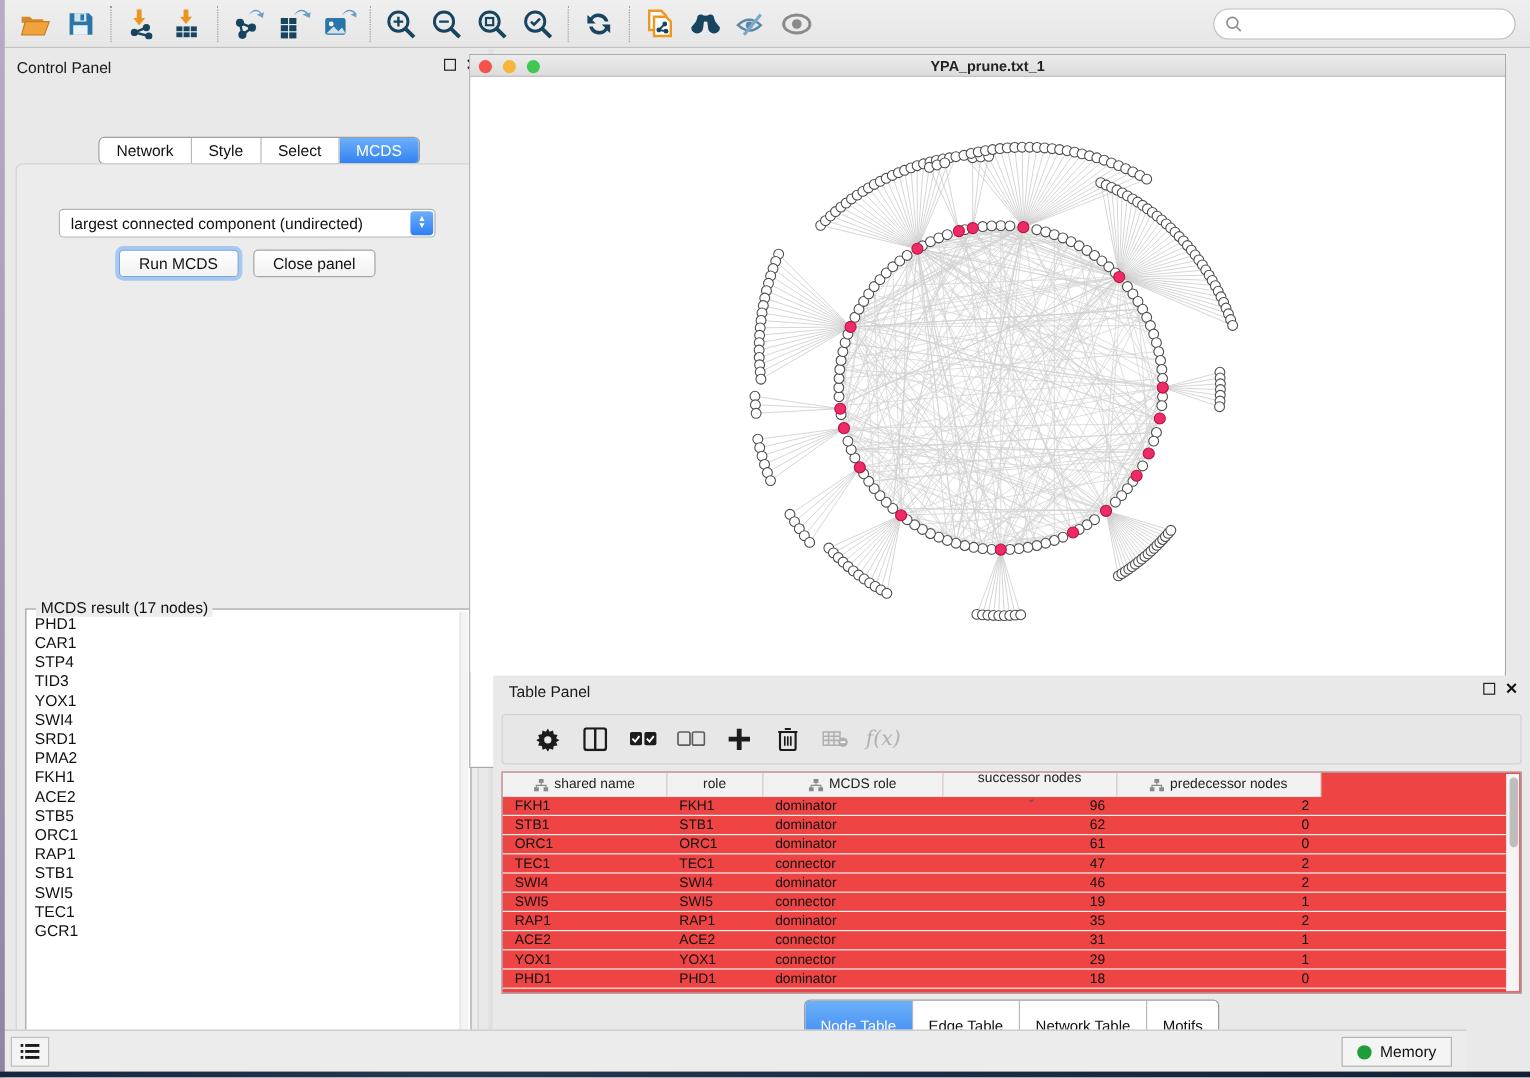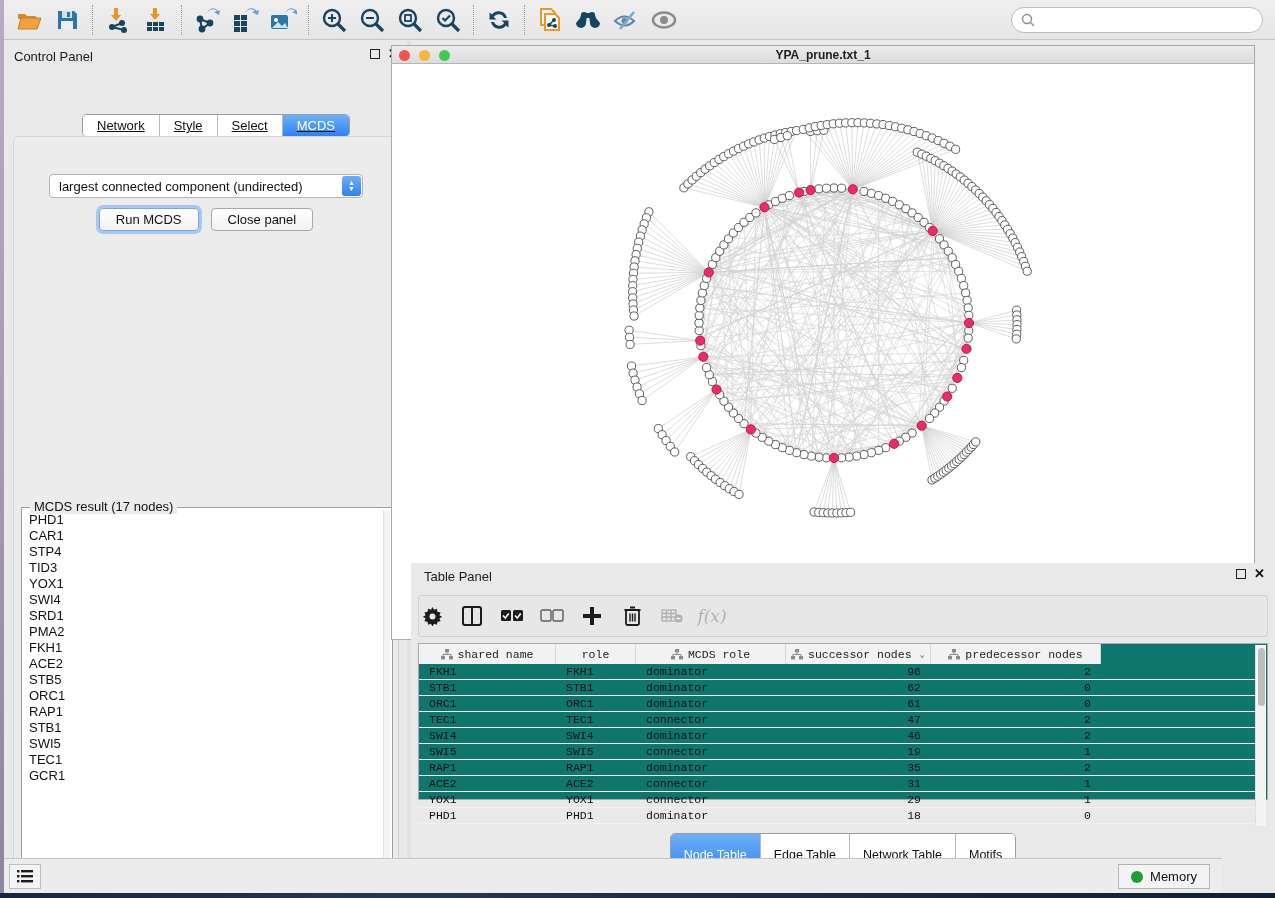--- a/index.html
+++ b/index.html
@@ -17,21 +17,21 @@
   .searchbox { position:absolute; right:12px; top:7px; width:252px; height:26px; background:#fff; border:1px solid #bdbdbd; border-radius:13px; display:flex; align-items:center; padding-left:9px; color:#909090; }
   .searchbox svg { margin-right:6px; }
 
   
   .cpanel { position:absolute; left:4px; top:41px; width:403px; height:817px; background:#e9e9e9; }
   .panel-title { position:absolute; left:10px; top:8px; font-size:13px; color:#1a1a1a; }
   .win-btns { position:absolute; right:8px; top:8px; display:flex; gap:8px; align-items:center; }
   .float-ic { width:10px; height:10px; border:1.5px solid #222; display:inline-block; }
   .close-ic { font-size:13px; font-weight:bold; color:#111; line-height:10px; }
 
-  .seg { display:flex; border:1px solid #9d9d9d; border-radius:5px; overflow:hidden; background:#fff;text-decoration:underline; }
+  .seg { display:flex; border:1px solid #9d9d9d; border-radius:5px; overflow:hidden; background:#fff; }
   .seg .segbtn { padding:3px 14px; font-size:13px; background:#fff; border-left:1px solid #b9b9b9; color:#111; white-space:nowrap; }
   .seg .segbtn:first-child { border-left:none; }
   .seg .segbtn.active { background:linear-gradient(#6db0f8,#3181f2); color:#fff; }
   .cp-tabs { position:absolute; left:78px; top:73px; }
 
   .cp-card { position:absolute; left:9px; top:95px; width:386px; height:752px; background:#ececec; border:1px solid #d4d4d4; border-radius:6px; }
   .opt-label { position:absolute; left:0; top:18px; width:100%; text-align:center; font-size:13px; }
   .dropdown { position:absolute; left:35px; top:37px; width:314px; height:24px; background:#fff; border:1px solid #b5b5b5; border-radius:4px; display:flex; align-items:center; padding-left:9px; font-size:13px; }
   .dd-stepper { position:absolute; right:1px; top:1px; width:19px; height:20px; background:linear-gradient(#6db0f8,#2f80f2); border-radius:3px; color:#fff; font-size:7px; display:flex; flex-direction:column; align-items:center; justify-content:center; line-height:6px; }
   .btnrow { position:absolute; left:0; top:71px; width:100%; display:flex; justify-content:center; gap:12px; }
@@ -51,26 +51,26 @@
   .tlight { width:11px; height:11px; border-radius:50%; }
   .net-title { position:absolute; left:0; top:2px; width:100%; text-align:center; font-size:12px; color:#222; }
   .net-canvas { position:absolute; left:0; top:19px; width:862px; height:495px; background:#fff; }
 
   
   .vdivider { position:absolute; left:407px; top:41px; width:4px; height:817px; background:#e0e0e0; }
   .vhandle { position:absolute; left:404px; top:445px; width:9px; height:14px; background:#d6d6d6; border:1px solid #aeaeae; border-radius:2px; }
 
   
   .tpanel { position:absolute; left:411px; top:563px; width:864px; height:295px; background:#e9e9e9; }
-  .tp-toolbar { position:absolute; left:7px; top:32px; width:850px; height:42px; background:#e7e7e7; border:1px solid #d2d2d2; border-radius:3px; display:flex; align-items:center; padding-left:0; gap:14px; }
+  .tp-toolbar { position:absolute; left:7px; top:32px; width:850px; height:42px; background:#e7e7e7; border:1px solid #d2d2d2; border-radius:3px; display:flex; align-items:center; padding-left:24px; gap:14px; }
   .tp-ic { width:26px; height:24px; display:flex; align-items:center; justify-content:center; color:#1c1c1c; }
   .tp-ic.disabled { color:#b0b0b0; }
   .fx { font-family:"DejaVu Serif", serif; font-style:italic; font-size:17px; color:#b3b3b3; }
 
-  .ntable { position:absolute; left:7px; top:80px; width:850px; height:157px; background:#0f766e; border:1px solid #ababab;font-family:Liberation Mono, monospace; }
+  .ntable { position:absolute; left:7px; top:80px; width:850px; height:185px; background:#ef4444; border:1px solid #ababab; }
   .thead { position:absolute; left:0; top:0; height:20px; display:flex; border-bottom:1px solid #c8c8c8; font-size:11.5px; color:#222; }
   .th { background:#f2f2f2; border-right:1px solid #d6d6d6; display:flex; align-items:center; justify-content:center; gap:5px; height:20px; }
   .th .treeic { color:#8a8a8a; }
   .sortarrow { font-size:9px; color:#555; margin-left:3px; }
   .tbody { position:absolute; left:0; top:20px; width:836px; }
   .trow { display:flex; height:16px; line-height:16px; font-size:11.5px; border-bottom:1px solid #f1f1f1; }
   .td { padding:0 10px; white-space:nowrap; overflow:hidden; }
   .td.num { text-align:right; }
   .vscroll { position:absolute; right:1px; top:1px; width:11px; height:181px; background:#f4f4f4; border-left:1px solid #e0e0e0; }
   .vthumb { position:absolute; left:1.5px; top:3px; width:7px; height:58px; background:#bdbdbd; border-radius:4px; }
@@ -1154,21 +1154,21 @@
         </div>
         <div class="th" style="width: 150px;">
           <svg class="treeic" width="12" height="11" viewBox="0 0 12 11">
             <rect x="4" y="0" width="4" height="3.4" fill="#8a8a8a"></rect>
             <rect x="0" y="7" width="4" height="3.4" fill="#8a8a8a"></rect>
             <rect x="8" y="7" width="4" height="3.4" fill="#8a8a8a"></rect>
             <path d="M6 3.4 v2 M2 7 v-1.6 h8 v1.6" stroke="#8a8a8a" fill="none"></path>
           </svg>
           <span>MCDS role</span>
         </div>
-        <div class="th" style="width: 145px;">
+        <div class="th" style="width: 145px; flex-direction: column;">
           <svg class="treeic" width="12" height="11" viewBox="0 0 12 11">
             <rect x="4" y="0" width="4" height="3.4" fill="#8a8a8a"></rect>
             <rect x="0" y="7" width="4" height="3.4" fill="#8a8a8a"></rect>
             <rect x="8" y="7" width="4" height="3.4" fill="#8a8a8a"></rect>
             <path d="M6 3.4 v2 M2 7 v-1.6 h8 v1.6" stroke="#8a8a8a" fill="none"></path>
           </svg>
           <span>successor nodes</span>
           <span class="sortarrow">⌄</span>
         </div>
         <div class="th" style="width: 170px;">

